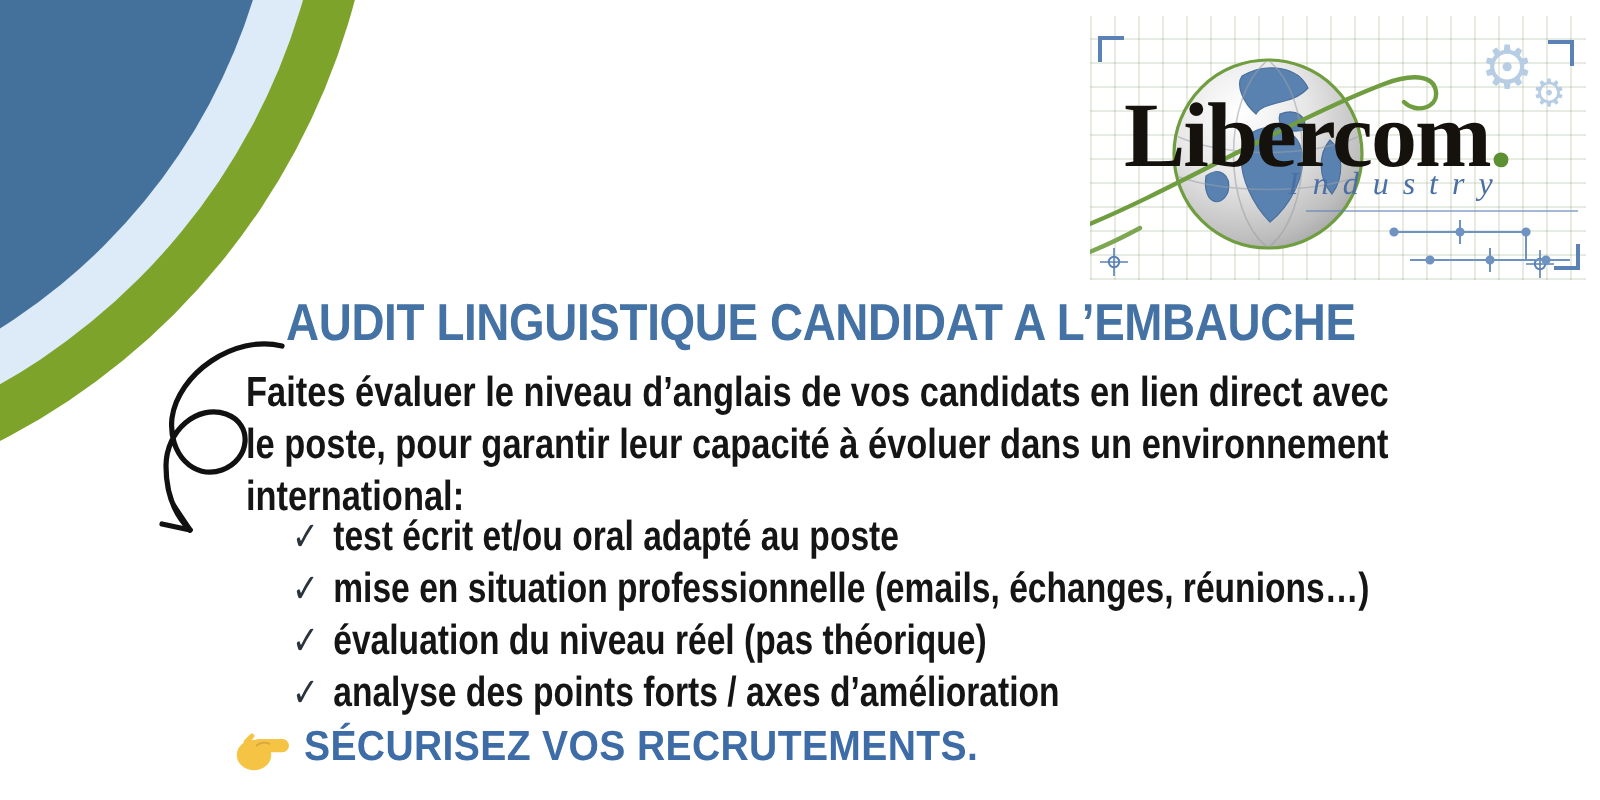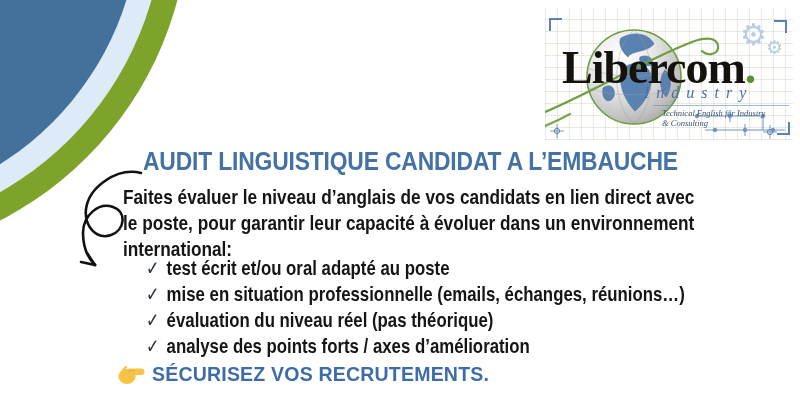--- a/index.html
+++ b/index.html
@@ -72,21 +72,21 @@
     display:flex; align-items:baseline; height:26px;
     transform:scaleX(0.80); transform-origin:left top; white-space:nowrap;
   }
   .check-mark {
     font-family:"DejaVu Sans", sans-serif; font-weight:700;
     font-size:20px; color:#2b333d; margin-right:9px;
   }
   .check-label { font-size:21px; font-weight:700; color:#151515; }
   .cta {
     position:absolute; left:118px; top:362px;
-    display:flex; align-items:center;
+    display:flex; align-items:flex-end;
   }
   .cta .finger { margin-right:7px; flex:0 0 auto; }
   .cta-label {
     font-size:21px; font-weight:700; letter-spacing:0.2px; color:#3e6ca6;
     white-space:nowrap; transform:scaleX(0.93); transform-origin:left center;
   }
   .doodle { position:absolute; left:75px; top:165px; }
 </style>
 </head>
 <body>
@@ -149,24 +149,20 @@
       <path d="M-5 106 C40 88,100 52,147 34 C160 29,172 29,173 38 C174 46,163 49,157 43"></path>
       <path d="M-5 120 C5 116,16 111,25 106" opacity="0.9"></path>
     </g>
   </svg>
 
   <div class="brand-name">
     <span>Libercom</span><span class="dot">.</span>
   </div>
   <div class="brand-division">Industry</div>
   <div class="brand-rule"></div>
-  <div class="brand-tagline">
-    <div>Technical English for Industry</div>
-    <div>&amp; Consulting</div>
-  </div>
 
   <svg class="tech-drawing" width="108" height="34" viewBox="0 0 108 34">
     <g stroke="#6f93c0" stroke-width="1" fill="#6f93c0">
       <line x1="12" y1="10" x2="78" y2="10"></line>
       <circle cx="12" cy="10" r="1.8"></circle>
         <circle cx="45" cy="10" r="1.8"></circle>
         <circle cx="78" cy="10" r="1.8"></circle>
       <line x1="45" y1="4" x2="45" y2="16"></line>
       <line x1="20" y1="24" x2="100" y2="24"></line>
       <circle cx="30" cy="24" r="1.8"></circle>

